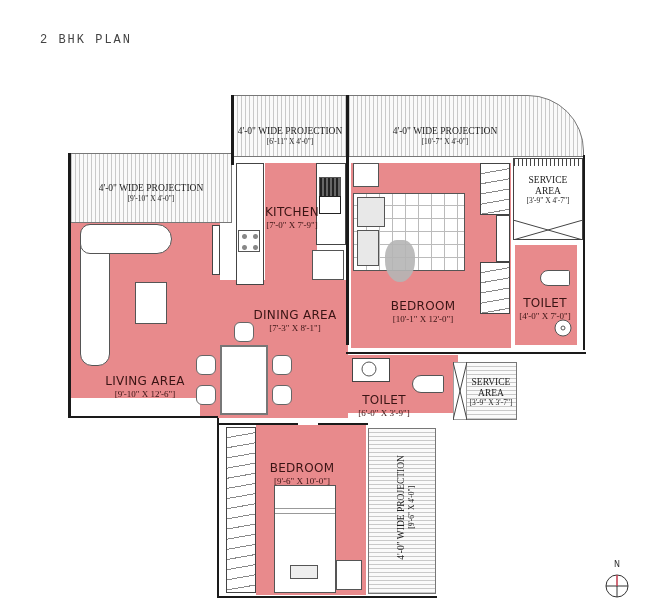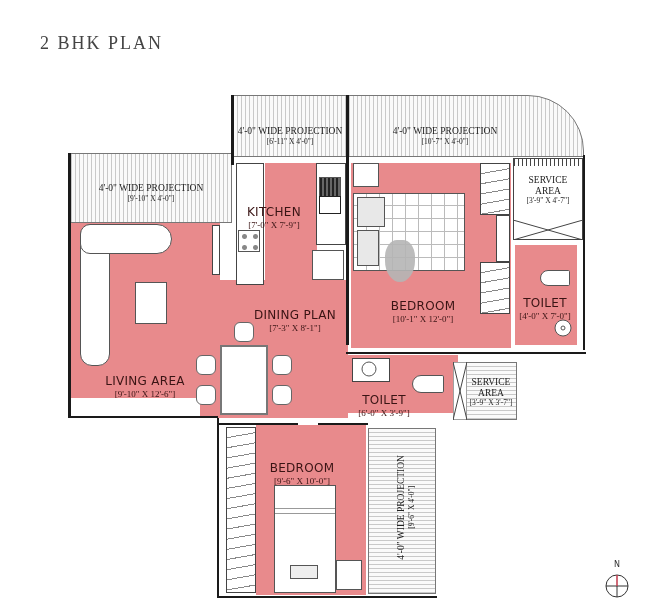--- a/index.html
+++ b/index.html
@@ -1,17 +1,17 @@
 <!DOCTYPE html>
 <html><head>
 <meta charset="utf-8">
 <style>
   html, body { margin: 0; padding: 0; background: #ffffff; }
   body { width: 664px; height: 616px; position: relative; overflow: hidden; font-family: "Liberation Serif", serif; }
-  .title { position: absolute; left: 40px; top: 33px; font-family: Liberation Serif, serif; font-size: 18px; letter-spacing: 2px; color: #444; font-weight: 300; }
+  .title { position: absolute; left: 40px; top: 33px; font-family: Liberation Mono, monospace; font-size: 12px; letter-spacing: 2px; color: #444; font-weight: 300; }
   .abs { position: absolute; box-sizing: border-box; }
   .room { background: #e88a8c; }
   .wall { background: #1a1a1a; }
   .proj { background-color: #fafafa; background-image: repeating-linear-gradient(90deg, #c9c9c9 0 1px, transparent 1px 4px); border: 1px solid #777; }
   .projh { background-color: #fafafa; background-image: repeating-linear-gradient(0deg, #c9c9c9 0 1px, transparent 1px 4px); border: 1px solid #777; }
   .white { background: #ffffff; border: 1px solid #444; }
   .lbl { position: absolute; text-align: center; color: #3a1010; line-height: 1; white-space: nowrap; }
   .lbl .nm { font-family: "DejaVu Sans", sans-serif; font-size: 12px; letter-spacing: 0.3px; color: #3a1414; }
   .lbl .dm { font-family: "Liberation Serif", serif; font-size: 9px; color: #3a1414; display: block; margin-top: 2px; }
   .plbl { position: absolute; text-align: center; color: #222; line-height: 1.05; white-space: nowrap; }
@@ -76,21 +76,21 @@
 <div class="abs wall" style="left:218px; top:423px; width:80px; height:2px;"></div>
 <div class="abs wall" style="left:318px; top:423px; width:50px; height:2px;"></div>
 
 <div class="abs white" style="left:236px; top:163px; width:28px; height:122px;"></div>
 <div class="furn" style="left:238px; top:230px; width:22px; height:22px; background-image: radial-gradient(circle, #888 2px, transparent 3px); background-size: 11px 11px;"></div>
 <div class="abs white" style="left:316px; top:163px; width:30px; height:82px;"></div>
 <div class="furn" style="left:319px; top:177px; width:22px; height:36px; background: repeating-linear-gradient(90deg, #222 0 2px, #666 2px 4px);"></div>
 <div class="furn" style="left:319px; top:196px; width:22px; height:18px; background:#fff; border:1px solid #222;"></div>
 <div class="furn" style="left:312px; top:250px; width:32px; height:30px;"></div>
 
-<div class="lbl" style="left:226px; top:203px; width:96px;">
+<div class="lbl" style="left:244px; top:203px; width:96px;">
   <span class="nm">KITCHEN</span>
   <span class="dm">[7'-0" X 7'-9"]</span>
 </div>
 
 <div class="furn" style="left:80px; top:224px; width:30px; height:142px; border-radius:12px;"></div>
 <div class="furn" style="left:80px; top:224px; width:92px; height:30px; border-radius:12px 18px 18px 12px;"></div>
 <div class="furn" style="left:135px; top:282px; width:32px; height:42px;"></div>
 <div class="abs white" style="left:212px; top:225px; width:8px; height:50px;"></div>
 
 <div class="lbl" style="left:90px; top:372px; width:110px;">
@@ -99,21 +99,21 @@
 </div>
 
 <div class="furn" style="left:220px; top:345px; width:48px; height:70px; border:2px solid #777;"></div>
 <div class="chair" style="left:234px; top:322px; width:20px; height:20px;"></div>
 <div class="chair" style="left:196px; top:355px; width:20px; height:20px;"></div>
 <div class="chair" style="left:196px; top:385px; width:20px; height:20px;"></div>
 <div class="chair" style="left:272px; top:355px; width:20px; height:20px;"></div>
 <div class="chair" style="left:272px; top:385px; width:20px; height:20px;"></div>
 
 <div class="lbl" style="left:245px; top:306px; width:100px;">
-  <span class="nm">DINING PLAN</span>
+  <span class="nm">DINING AREA</span>
   <span class="dm">[7'-3" X 8'-1"]</span>
 </div>
 
 <div class="furn" style="left:353px; top:163px; width:26px; height:24px;"></div>
 <div class="furn" style="left:353px; top:193px; width:112px; height:78px; background-image: repeating-linear-gradient(90deg, transparent 0 12px, #bbb 12px 13px), repeating-linear-gradient(0deg, transparent 0 12px, #bbb 12px 13px);"></div>
 <div class="furn" style="left:357px; top:197px; width:28px; height:30px; background:#e8e8e8;"></div>
 <div class="furn" style="left:357px; top:230px; width:22px; height:36px; background:#e8e8e8;"></div>
 <div class="abs" style="left:385px; top:240px; width:30px; height:42px; background:#b5b5b5; border-radius:40% 40% 50% 50%; opacity:0.9;"></div>
 <div class="abs wardrobe" style="left:480px; top:163px; width:30px; height:52px;"></div>
 <div class="abs wardrobe" style="left:480px; top:262px; width:30px; height:52px;"></div>

